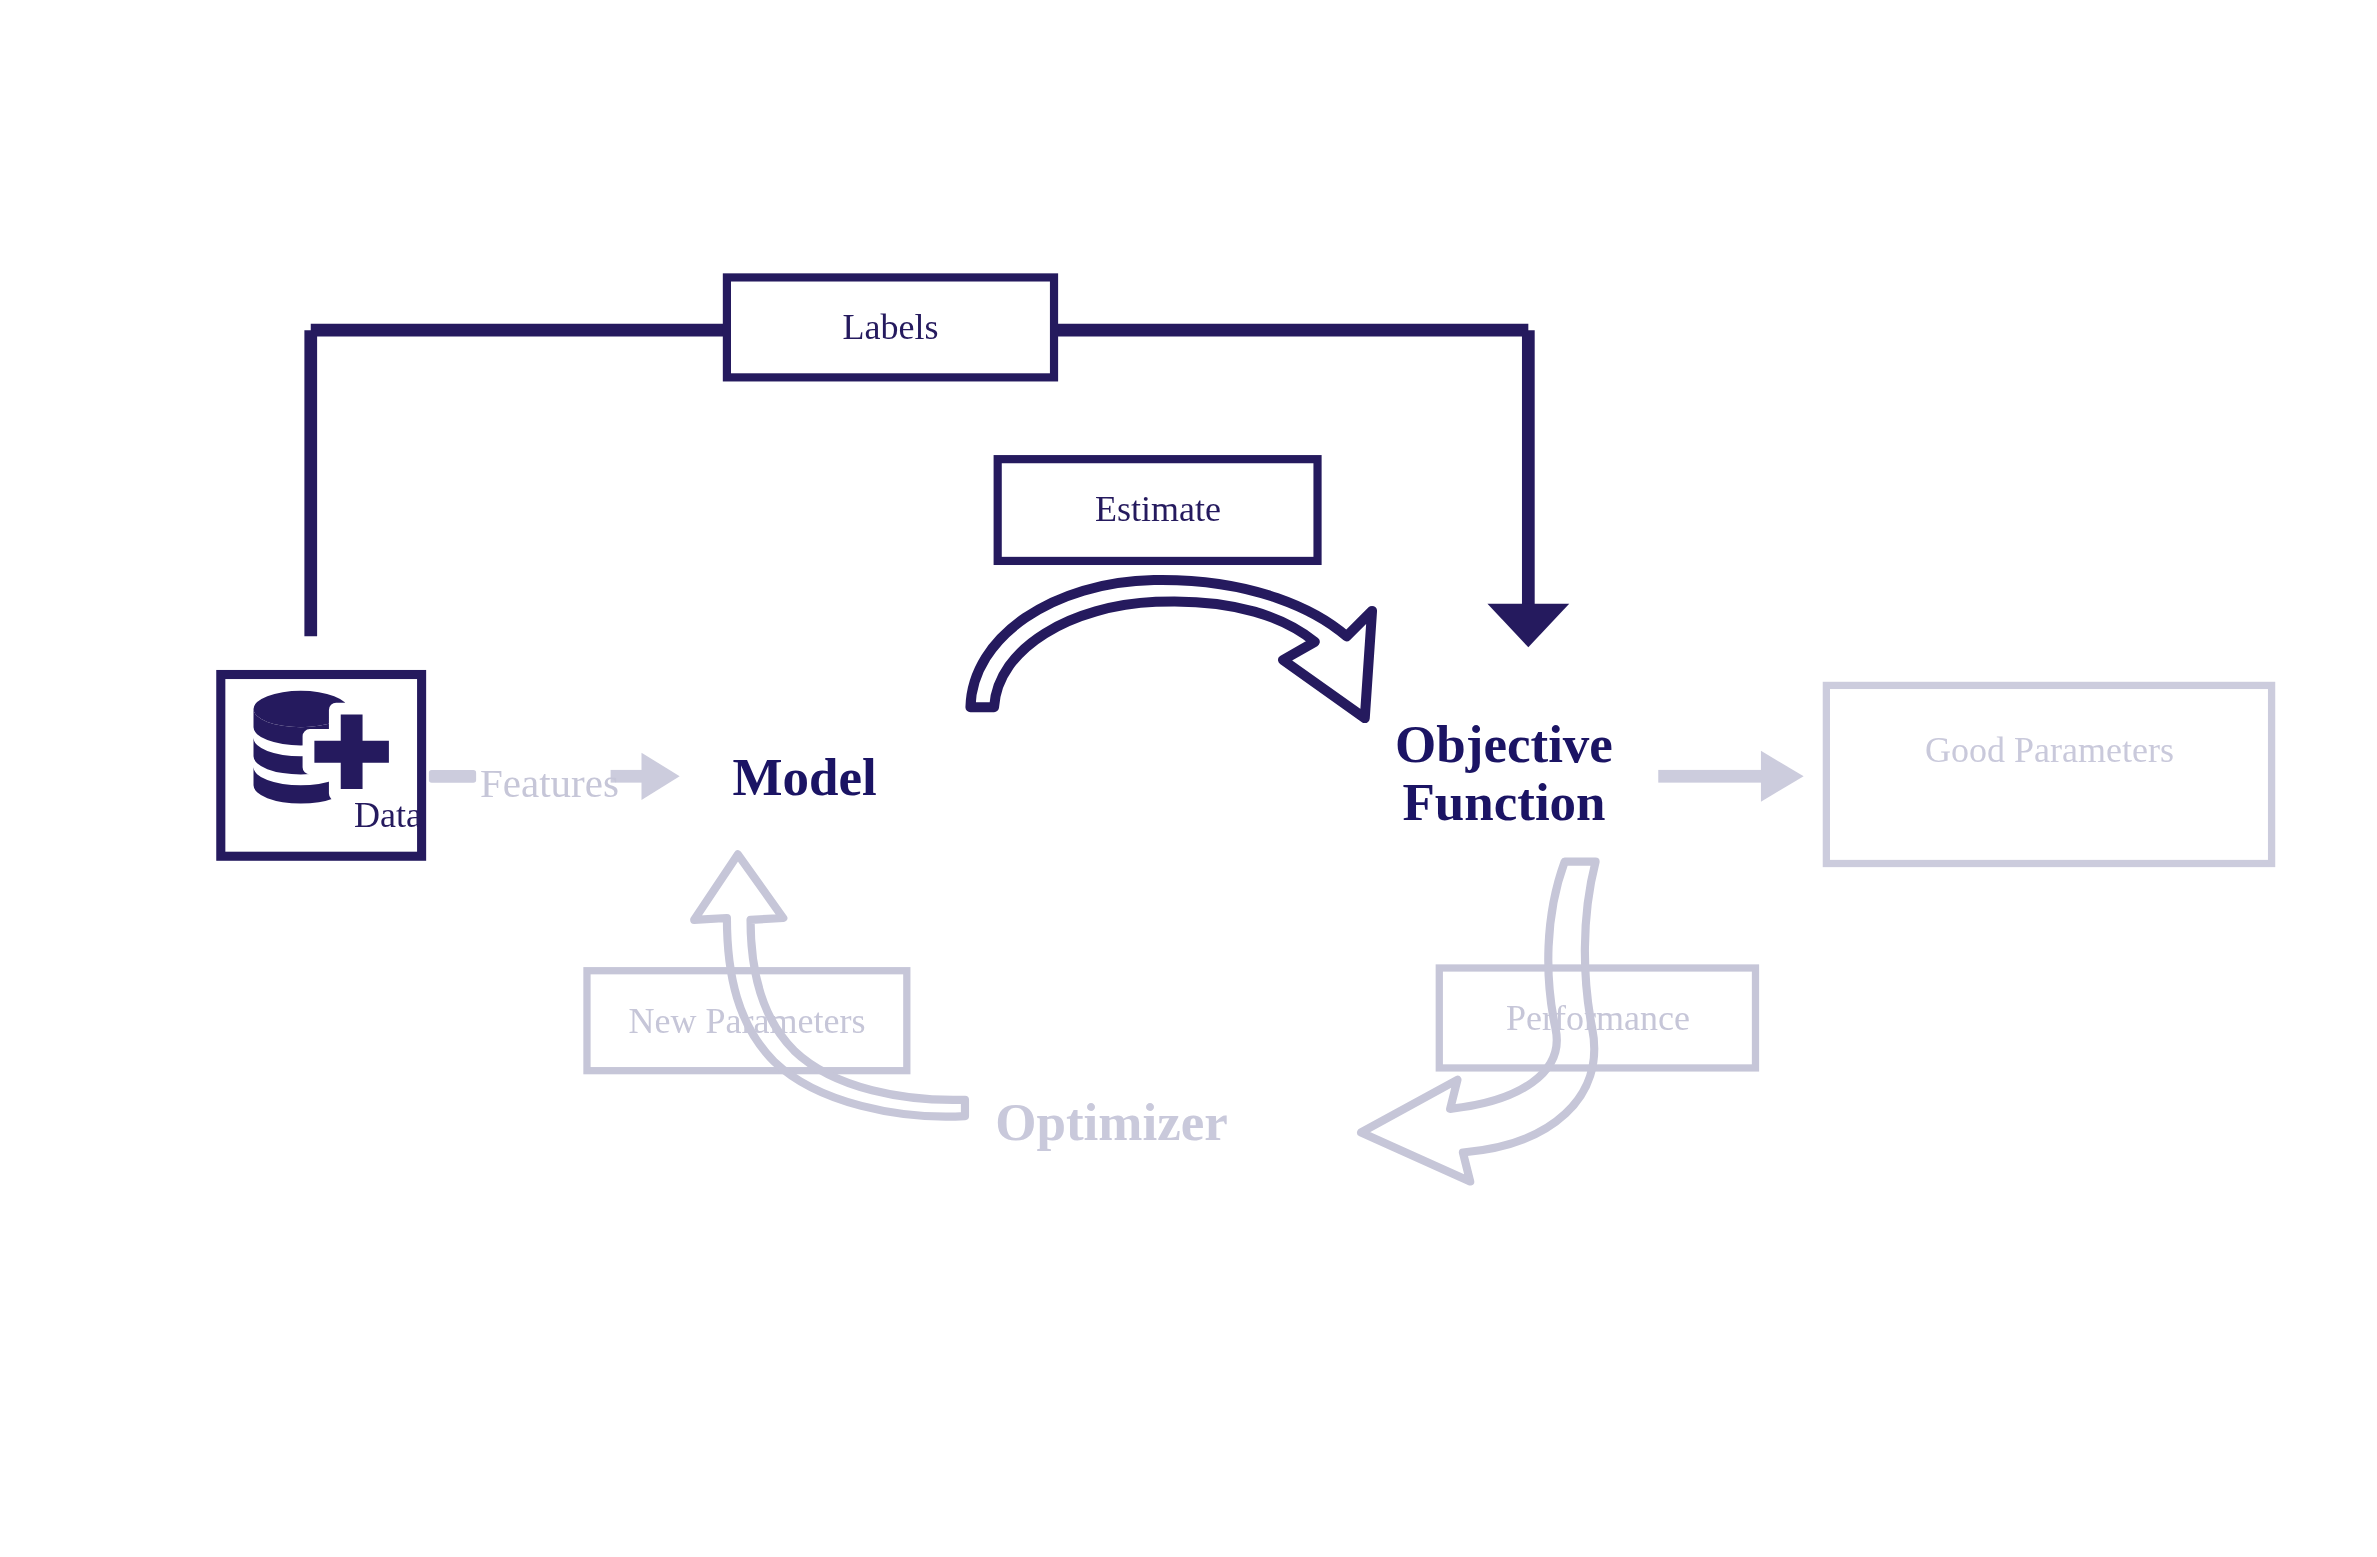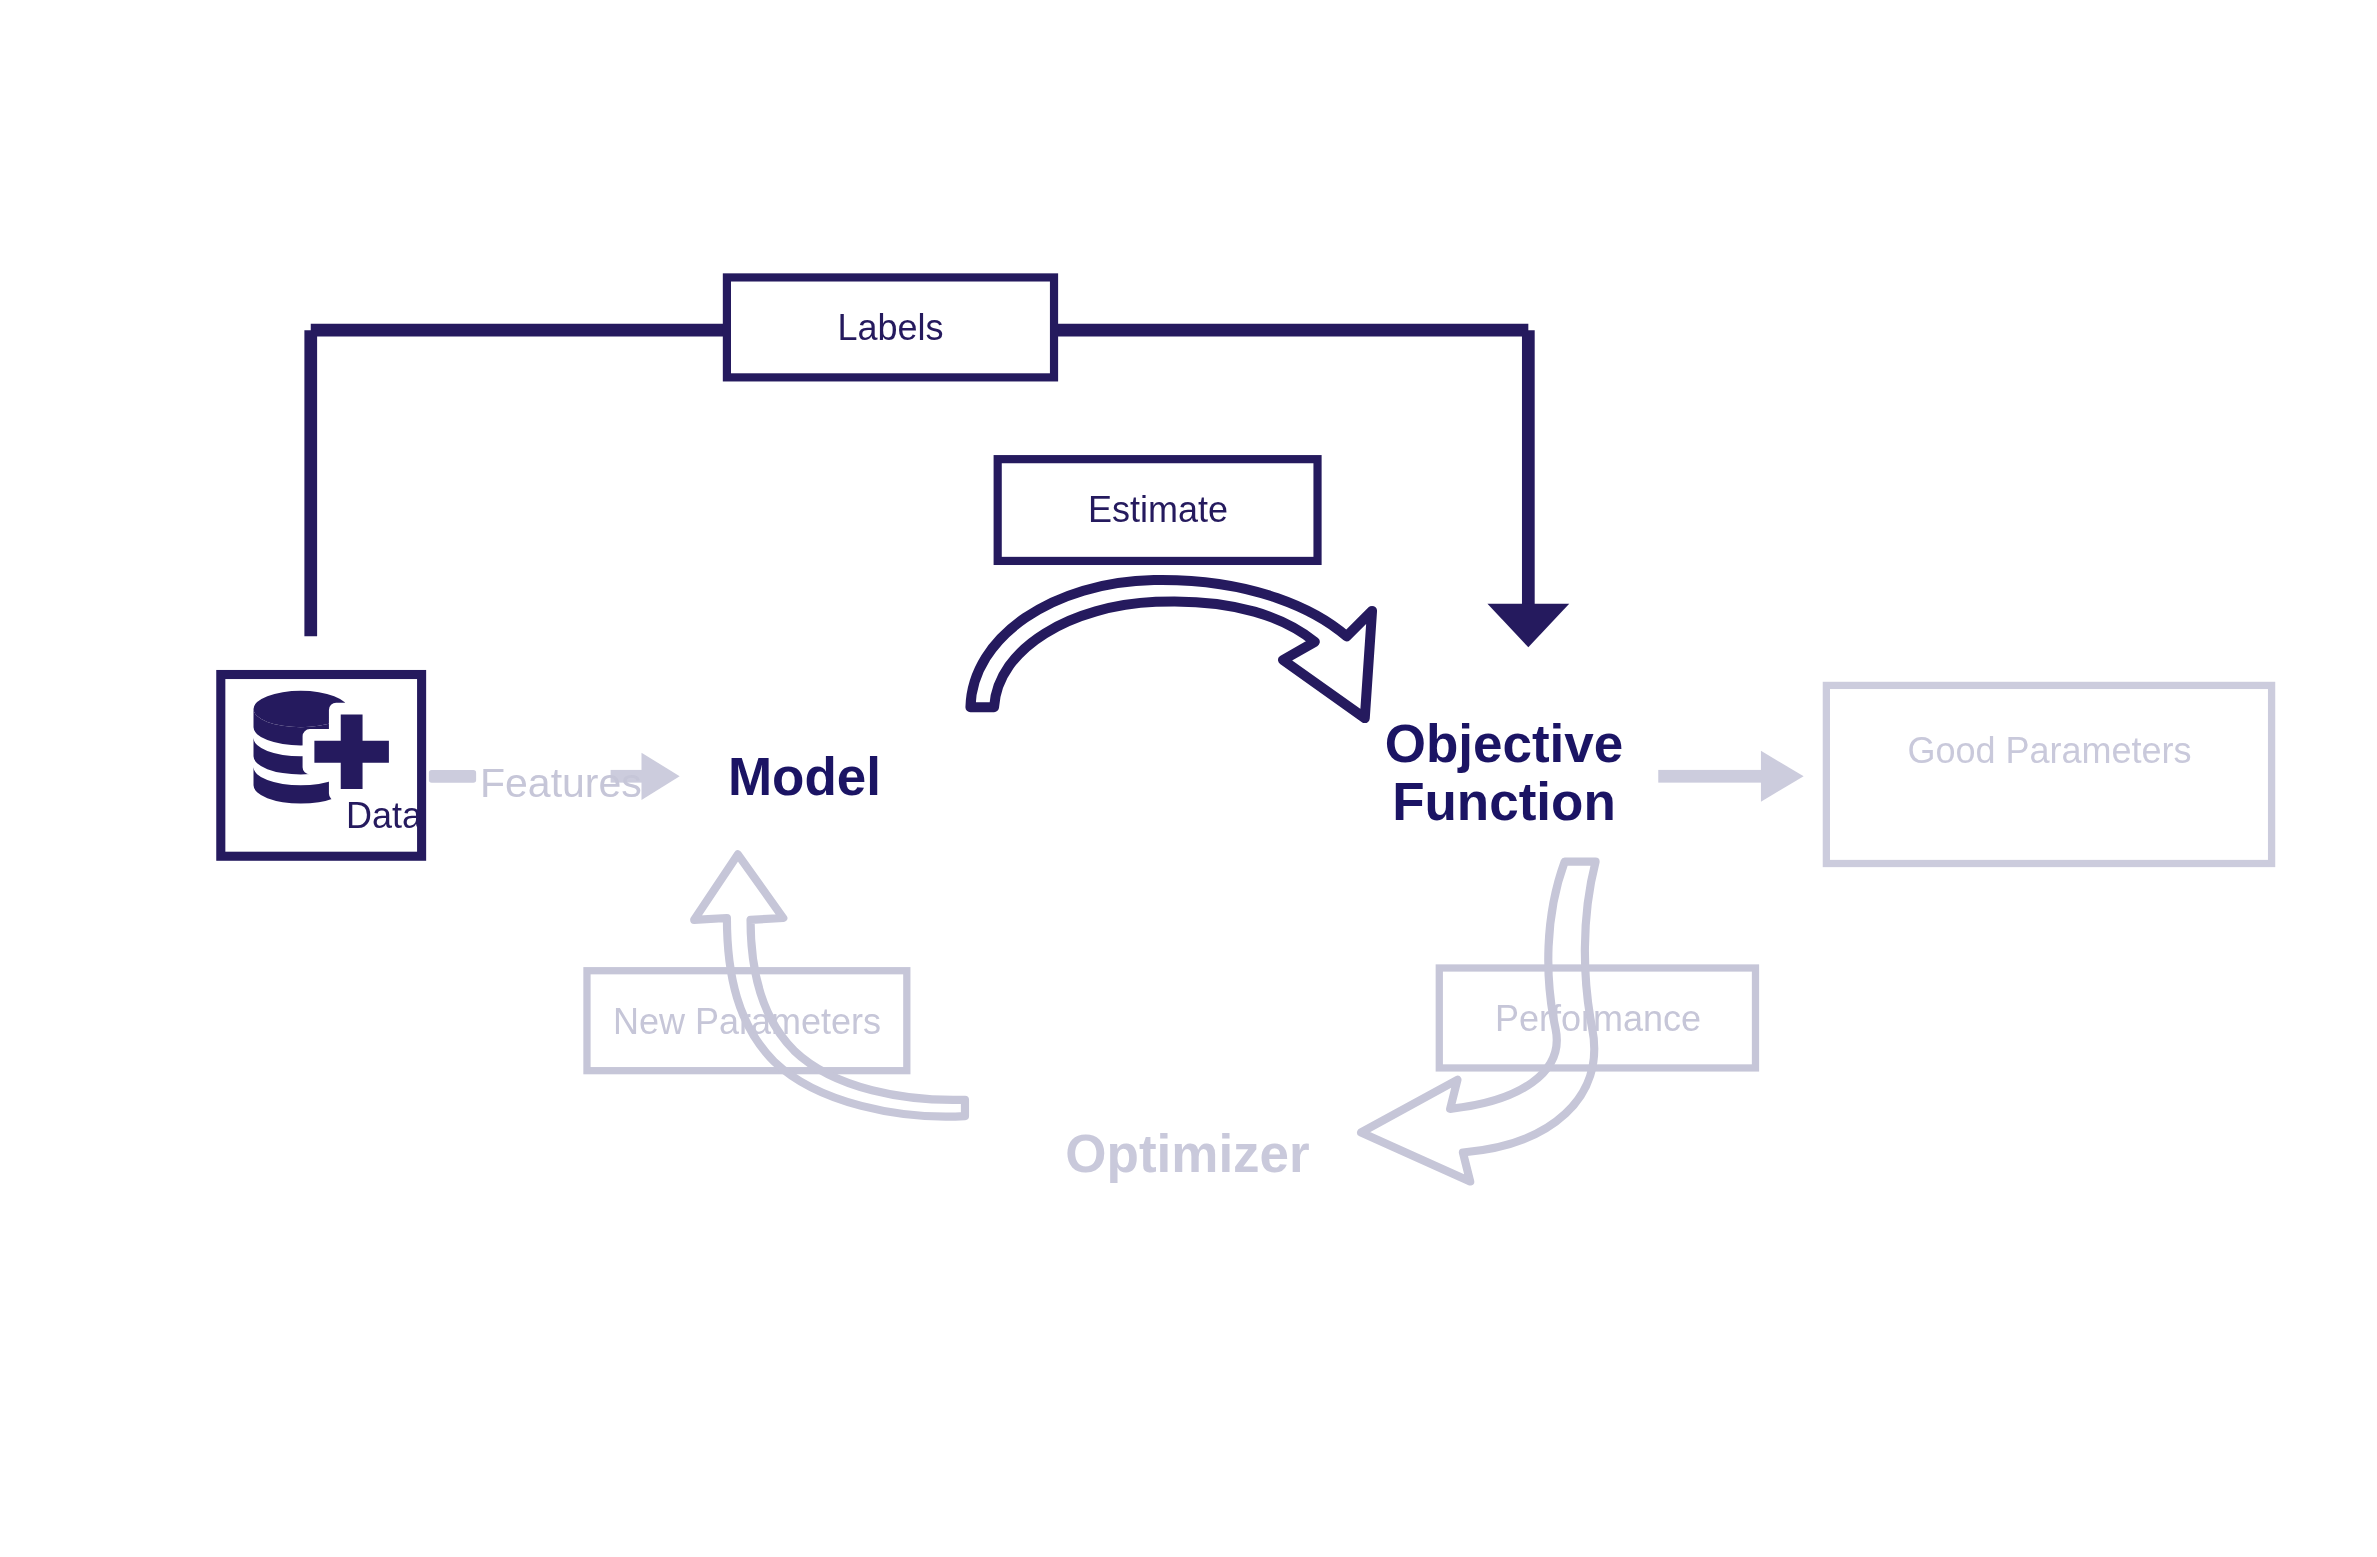--- a/index.html
+++ b/index.html
@@ -11,20 +11,21 @@
     width: 2377px;
     height: 1558px;
     font-family: "Liberation Sans", sans-serif;
     overflow: hidden;
   }
   #stage {
     position: relative;
     width: 2377px;
     height: 1278px;
     background: #ffffff;
+    font-family: Liberation Serif, serif;
   }
   #diagram-svg {
     position: absolute;
     inset: 0;
     width: 2377px;
     height: 1558px;
   }
   .lbl {
     position: absolute;
     white-space: pre;
@@ -178,16 +179,16 @@
   <div class="lbl node-title" style="left:1345px; top:772px; width:318px;">Function</div>
 
   <div class="lbl edge-caption" style="left:480px; top:760px; width:136px;">Features</div>
 
   <div class="lbl result-line" style="left:1827px; top:730px; width:445px;">Good Parameters</div>
 
   <div class="lbl faded-box-text" style="left:587px; top:1001px; width:320px;">New Parameters</div>
 
   <div class="lbl faded-box-text" style="left:1440px; top:998px; width:316px;">Performance</div>
 
-  <div class="lbl faded-title" style="left:1024px; top:1092px; width:327px;margin-top:32px;">Optimizer</div>
+  <div class="lbl faded-title" style="left:948px; top:1092px; width:327px;">Optimizer</div>
 
 </div>
 
 
 </body></html>

